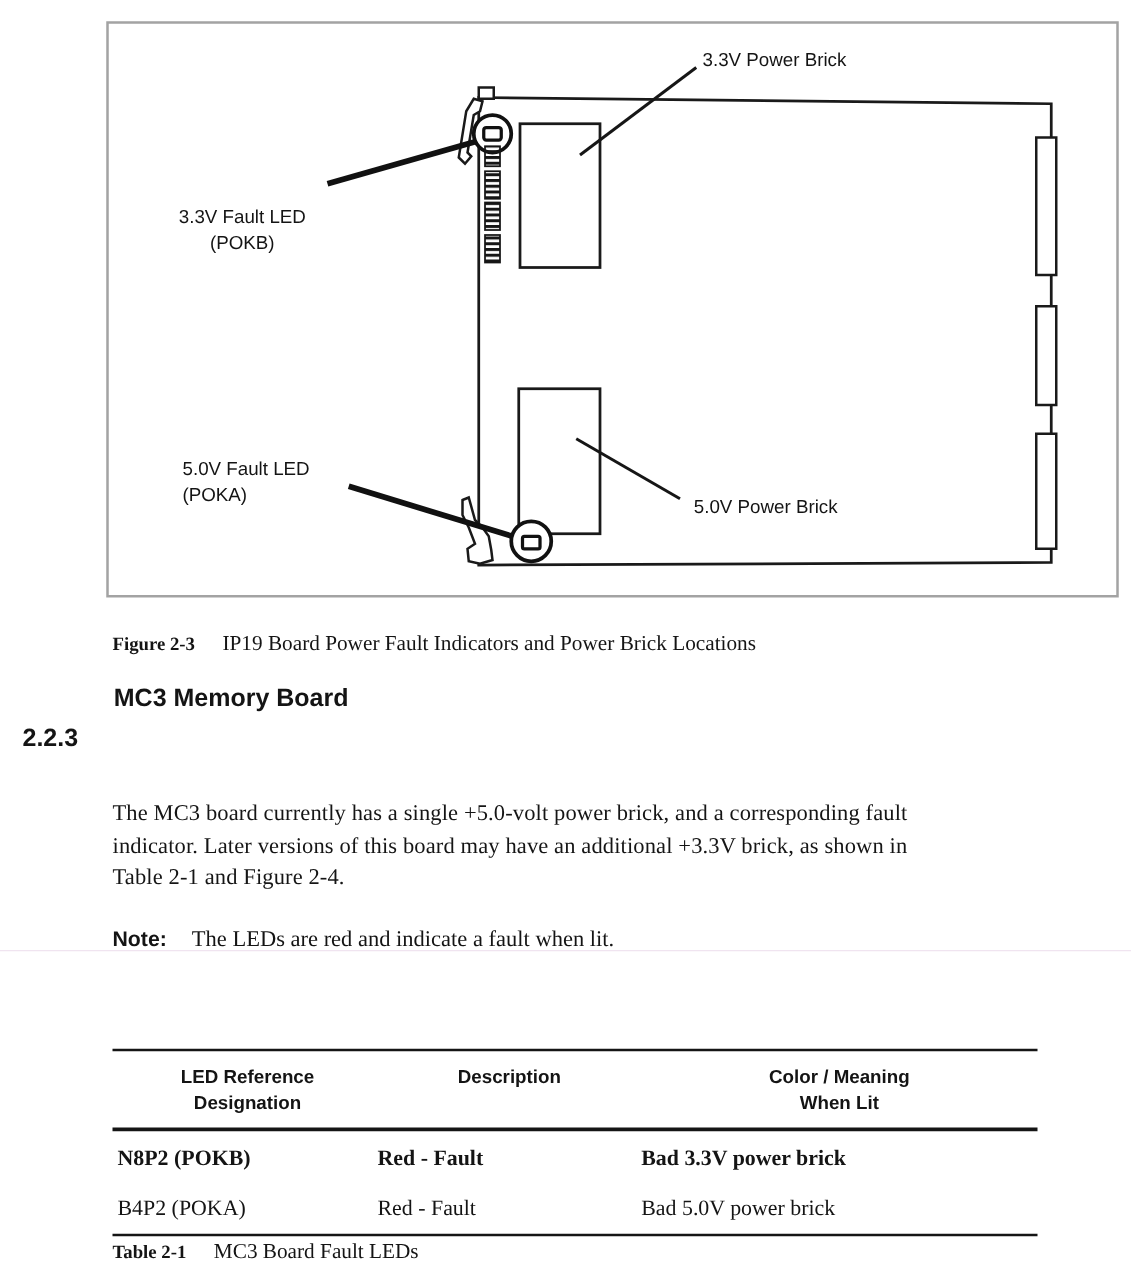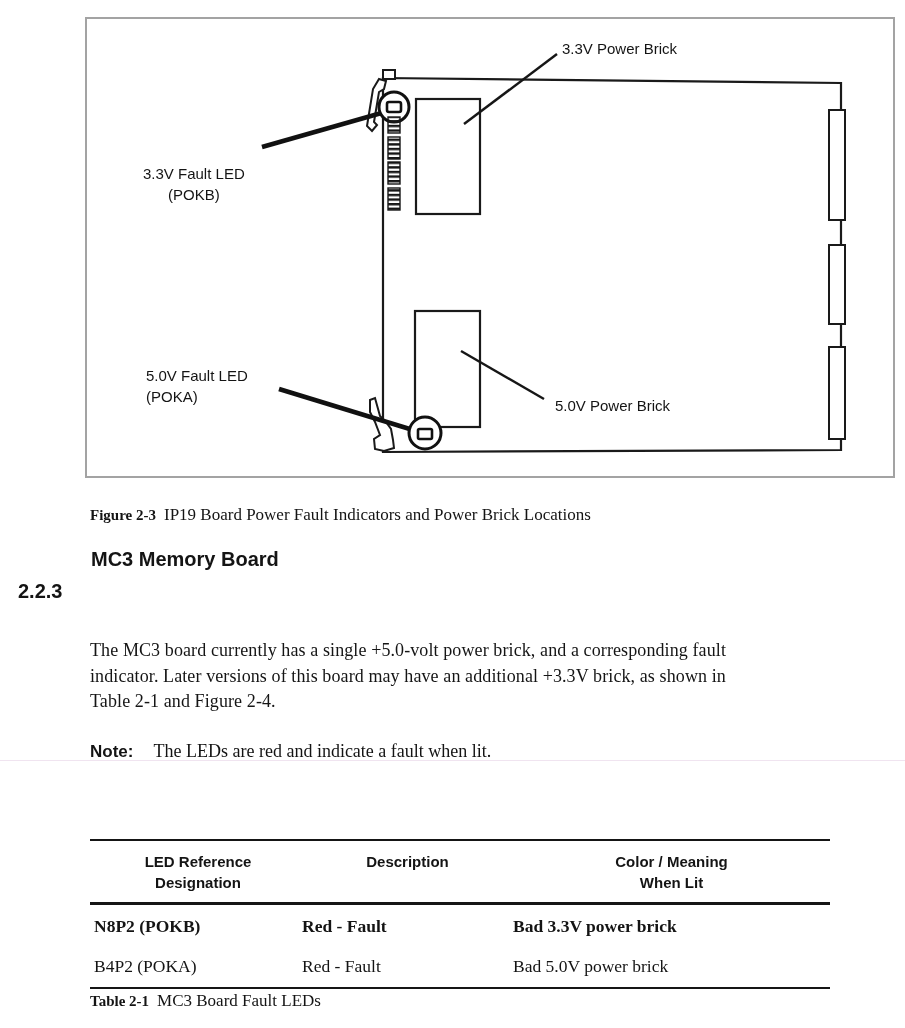--- a/index.html
+++ b/index.html
@@ -14,21 +14,21 @@
     border:2px solid #a3a3a3;background:#ffffff;margin-left:40px;
   }
   .figure-box svg{position:absolute;left:0;top:0;}
   .diag-label{
     position:absolute;font-size:15px;line-height:21px;color:#141414;
     font-family:"Liberation Sans",sans-serif;white-space:nowrap;
   }
   
   .fig-caption{position:absolute;left:90px;top:505px;white-space:nowrap;font-size:17px;}
   .cap-label{font-family:Liberation Serif, serif;font-weight:bold;font-size:15px;}
-  .cap-text{font-family:"Liberation Serif",serif;font-size:17px;margin-left:8px;}
+  .cap-text{font-family:"Liberation Serif",serif;font-size:17px;margin-left:22px;}
   
   .sec-number{position:absolute;left:18px;top:580px;font-size:20px;font-weight:bold;}
   .sec-title{position:absolute;left:91px;top:548px;font-size:20px;font-weight:bold;}
   
   .body-par{
     position:absolute;left:90px;top:638px;width:800px;
     font-family:"Liberation Serif",serif;font-size:18px;line-height:25.5px;
     letter-spacing:0.1px;color:#151515;
   }
   .note-line{position:absolute;left:90px;top:741px;white-space:nowrap;}

